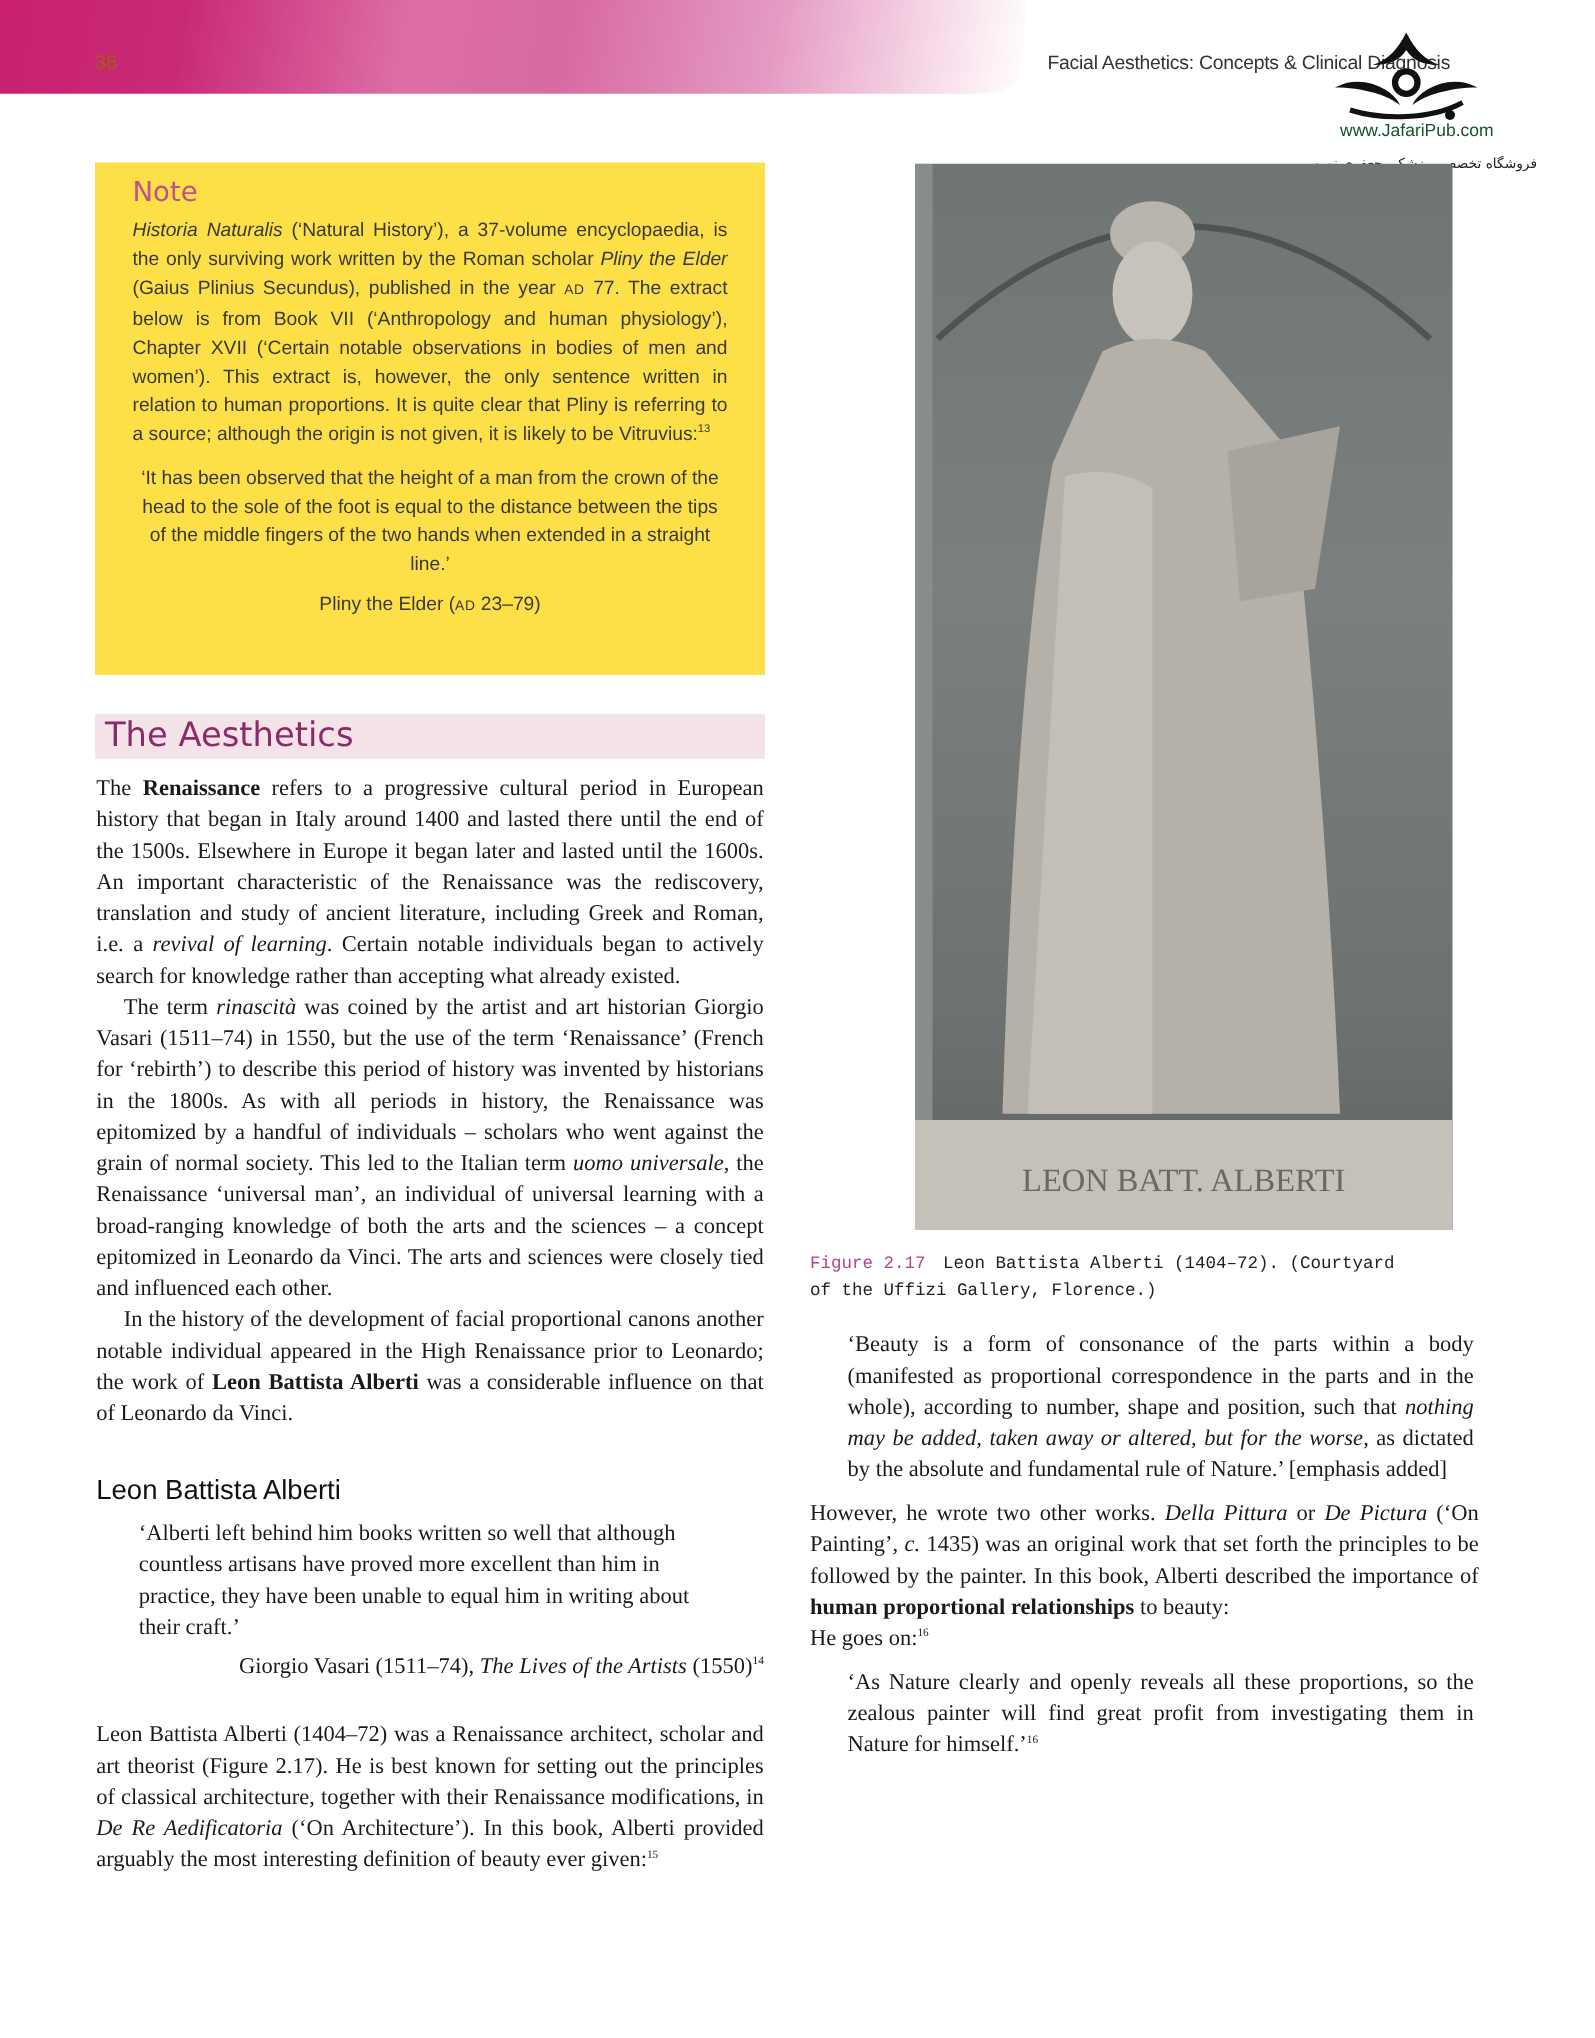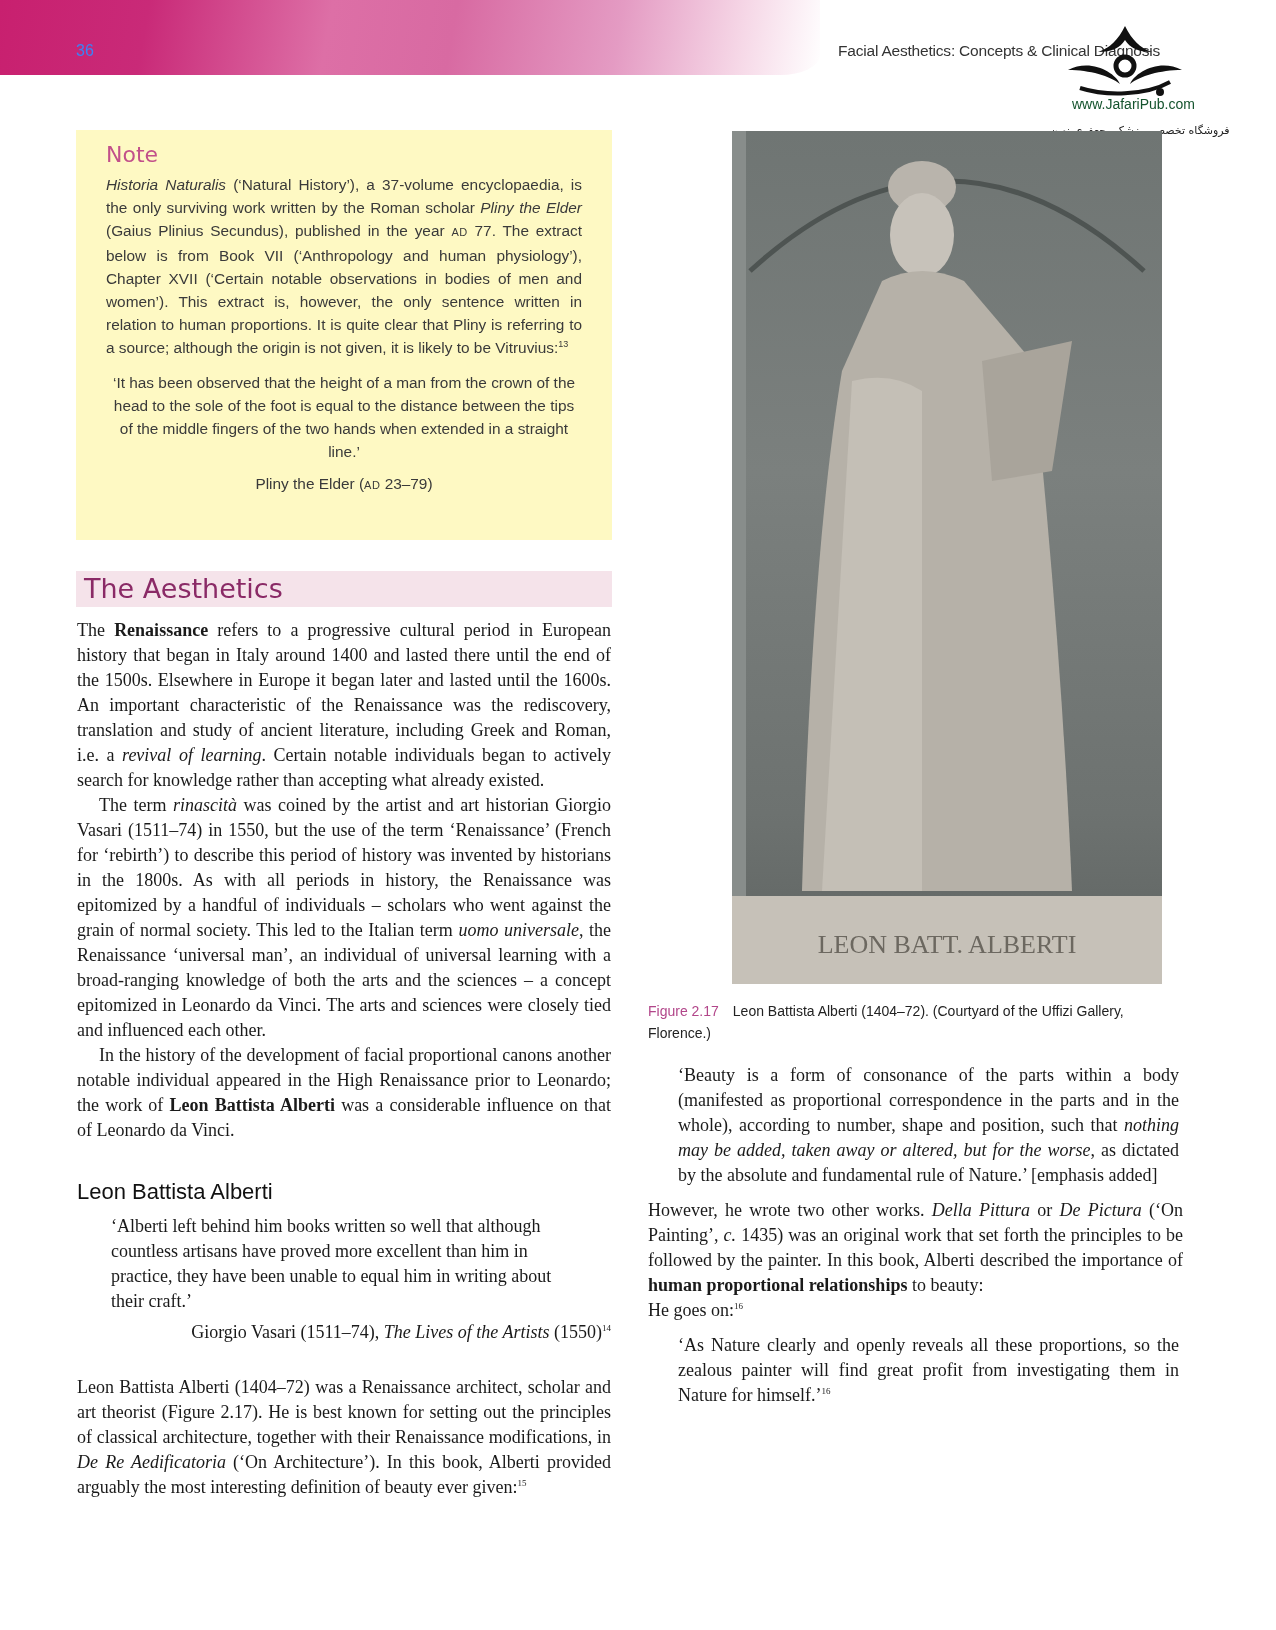--- a/index.html
+++ b/index.html
@@ -7,39 +7,39 @@
     width: 1276px; height: 1630px; position: relative; overflow: hidden;
     background: #ffffff; color: #1a1a1a;
     font-family: "Liberation Serif", serif;
   }
   .header-band {
     position: absolute; left: 0; top: 0; width: 820px; height: 75px;
     background: linear-gradient(100deg, #c8206f 0%, #c92a78 18%, #dd6fa6 40%, #d86aa2 55%, #e49bc3 75%, rgba(240,190,215,0.6) 90%, rgba(255,255,255,0) 100%);
     border-bottom-right-radius: 40px 20px;
   }
   .page-number {
-    position: absolute; left: 76px; top: 42px; color: #3b82f6;
+    position: absolute; left: 76px; top: 42px; color: #a16207;
     font-family: "Liberation Sans", sans-serif; font-size: 16px;
   }
   .running-title {
     position: absolute; left: 838px; top: 42px; color: #333;
     font-family: "Liberation Sans", sans-serif; font-size: 15.5px; letter-spacing: -0.2px;
   }
   .logo-wrap { position: absolute; left: 1060px; top: 22px; width: 130px; height: 100px; }
   .logo-url {
     position: absolute; left: 1072px; top: 96px; color: #14532d;
     font-family: "Liberation Sans", sans-serif; font-size: 14px;
   }
   .logo-fa {
     position: absolute; left: 1050px; top: 124px; color: #222; direction: rtl;
     font-family: "DejaVu Sans", sans-serif; font-size: 11px;
   }
   .note-box {
     position: absolute; left: 76px; top: 130px; width: 536px; height: 410px;
-    background: #fef9c3; box-sizing: border-box; padding: 12px 30px 0 30px;
+    background: #fde047; box-sizing: border-box; padding: 12px 30px 0 30px;
     font-family: "Liberation Sans", sans-serif; color: #3a3a3a;
   }
   .note-title { color: #c2508a; font-size: 22px; margin: 0 0 6px 0; font-family: "DejaVu Sans", sans-serif; font-weight: normal; }
   .note-body { font-size: 15.4px; line-height: 23px; text-align: justify; margin: 0; }
   .note-quote { font-size: 15.4px; line-height: 23px; text-align: center; margin: 12px 0 0 0; }
   .note-attrib { font-size: 15.4px; text-align: center; margin: 12px 0 0 0; }
   .sc { font-size: 11px; letter-spacing: 0.5px; }
   sup { font-size: 9px; vertical-align: super; line-height: 0; }
   .section-heading {
     position: absolute; left: 76px; top: 571px; width: 536px; height: 36px;
@@ -58,21 +58,21 @@
   .epigraph-attrib { text-align: right; margin: 6px 0 0 0; }
   .blockquote { margin: 10px 4px 10px 30px; text-align: justify; }
   .figure-img {
     position: absolute; left: 700px; top: 131px; width: 430px; height: 853px;
     background: linear-gradient(180deg, #6f7573 0%, #7b807e 40%, #6d7270 80%, #5e6361 100%);
     overflow: hidden;
     margin-left: 32px;
   }
   .figure-caption {
     position: absolute; left: 648px; top: 1000px; width: 480px;
-    font-family: Liberation Sans, sans-serif; font-size: 14px; line-height: 22px; color: #222;
+    font-family: Liberation Mono, monospace; font-size: 14px; line-height: 22px; color: #222;
   }
   .fig-label { color: #b2468a; margin-right: 14px; }
   b { font-weight: bold; }
 </style>
 </head>
 <body>
 
 <div class="header-band"></div>
 <div class="page-number">36</div>
 <div class="running-title">Facial Aesthetics: Concepts &amp; Clinical Diagnosis</div>

